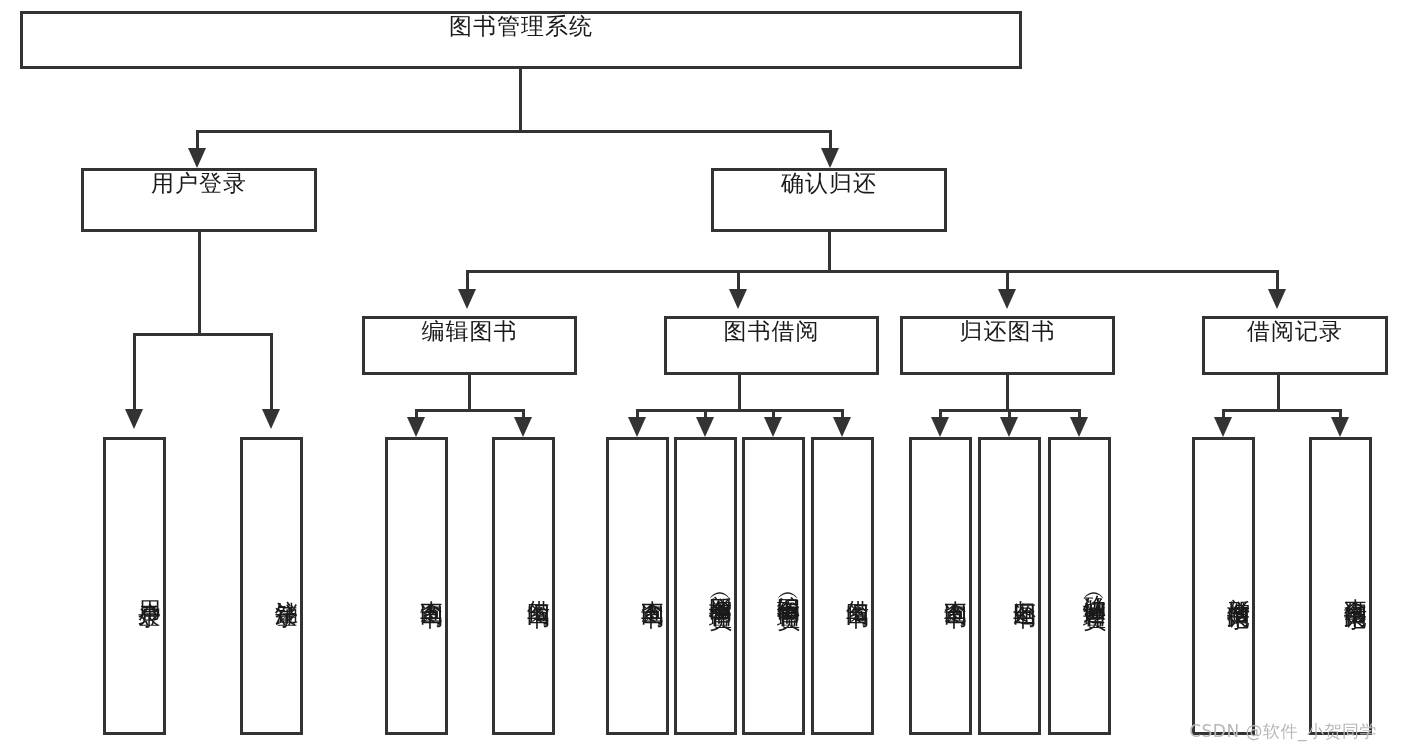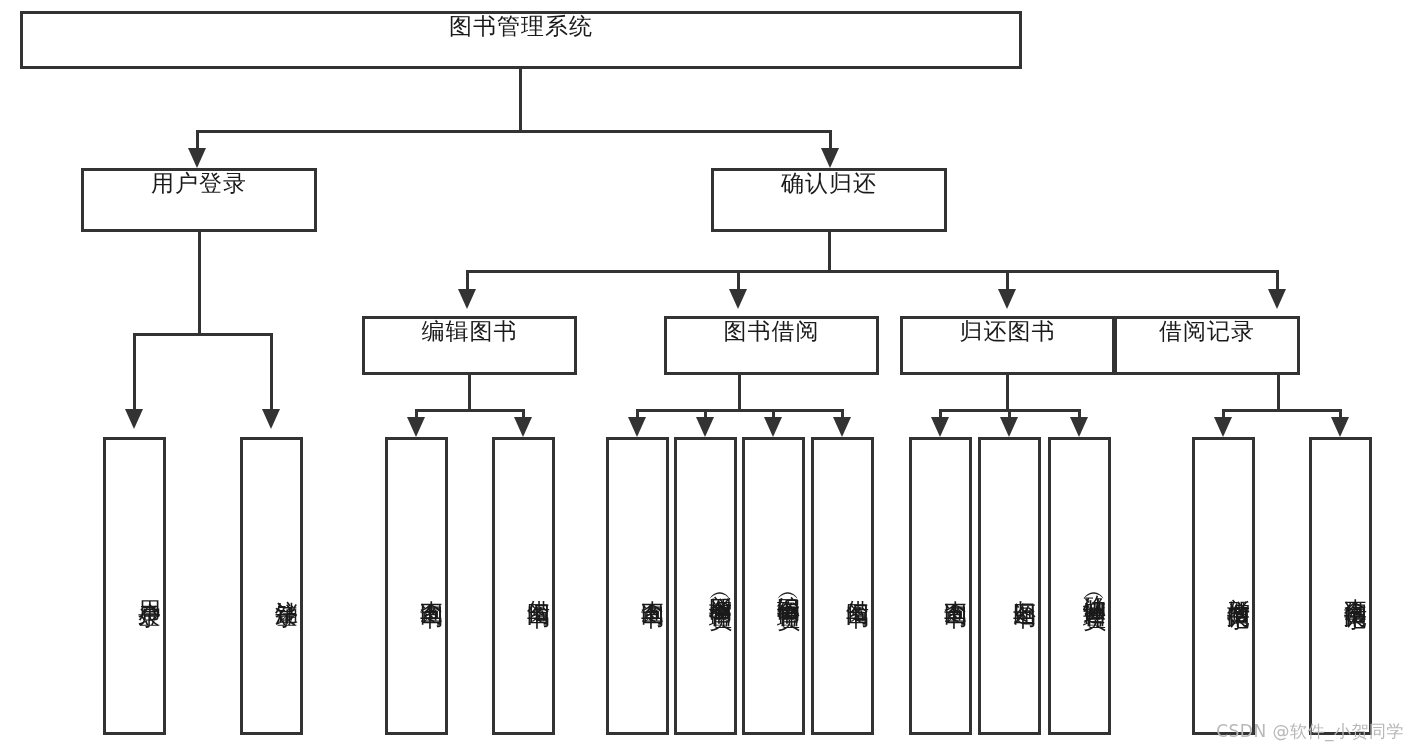--- a/index.html
+++ b/index.html
@@ -61,21 +61,21 @@
     position: absolute;
     width: 0;
     height: 0;
     border-left: 9px solid transparent;
     border-right: 9px solid transparent;
     border-top: 20px solid #333333;
     z-index: 2;
   }
   .watermark {
     position: absolute;
-    right: 1px;
+    right: 28px;
     bottom: 4px;
     font-size: 17px;
     color: #b8b8b8;
     letter-spacing: 0.5px;
     z-index: 5;
     white-space: nowrap;
   }
 </style>
 </head>
 <body>
@@ -121,21 +121,21 @@
 
   <div class="node horiz" style="left:362px; top:316px; width:215px; height:59px;">
     <span class="node-label">编辑图书</span>
   </div>
   <div class="node horiz" style="left:632px; top:316px; width:215px; height:59px;margin-left:32px;">
     <span class="node-label">图书借阅</span>
   </div>
   <div class="node horiz" style="left:900px; top:316px; width:215px; height:59px;">
     <span class="node-label">归还图书</span>
   </div>
-  <div class="node horiz" style="left:1114px; top:316px; width:186px; height:59px;">
+  <div class="node horiz" style="left:1202px; top:316px; width:186px; height:59px;">
     <span class="node-label">借阅记录</span>
   </div>
 
   <div class="vline" style="left:468px; top:375px; height:36px;"></div>
   <div class="hline" style="left:415px; top:409px; width:110px;"></div>
   <div class="vline" style="left:415px; top:409px; height:12px;"></div>
   <div class="arrow" style="left:407px; top:417px;"></div>
   <div class="vline" style="left:522px; top:409px; height:12px;"></div>
   <div class="arrow" style="left:514px; top:417px;"></div>
 

